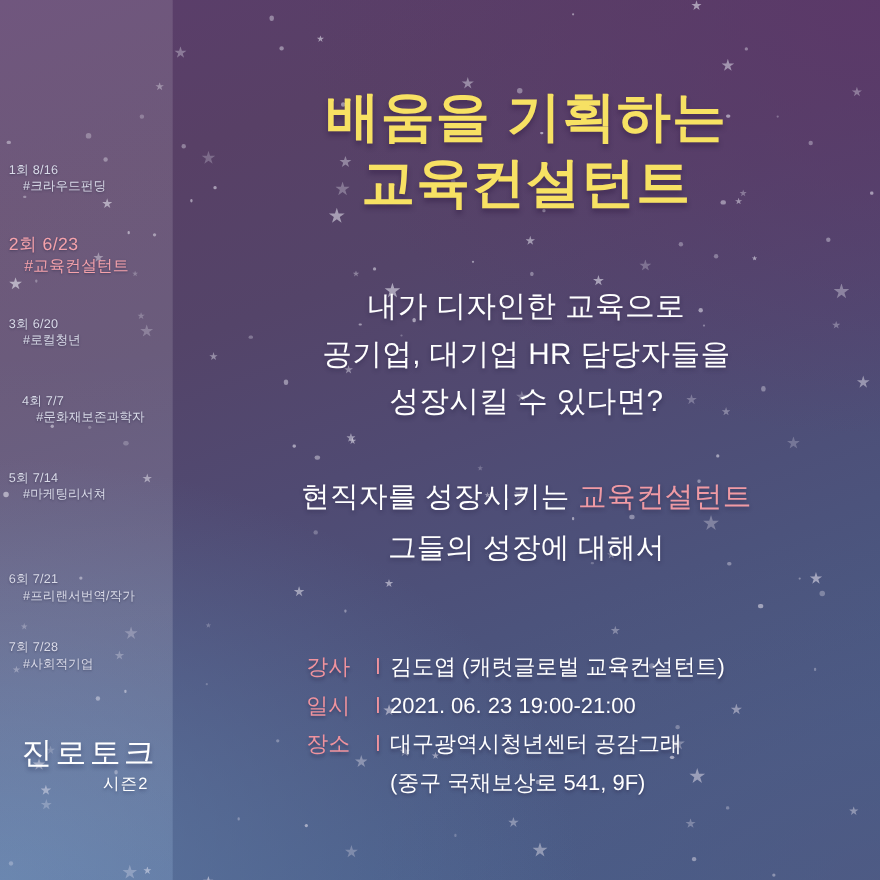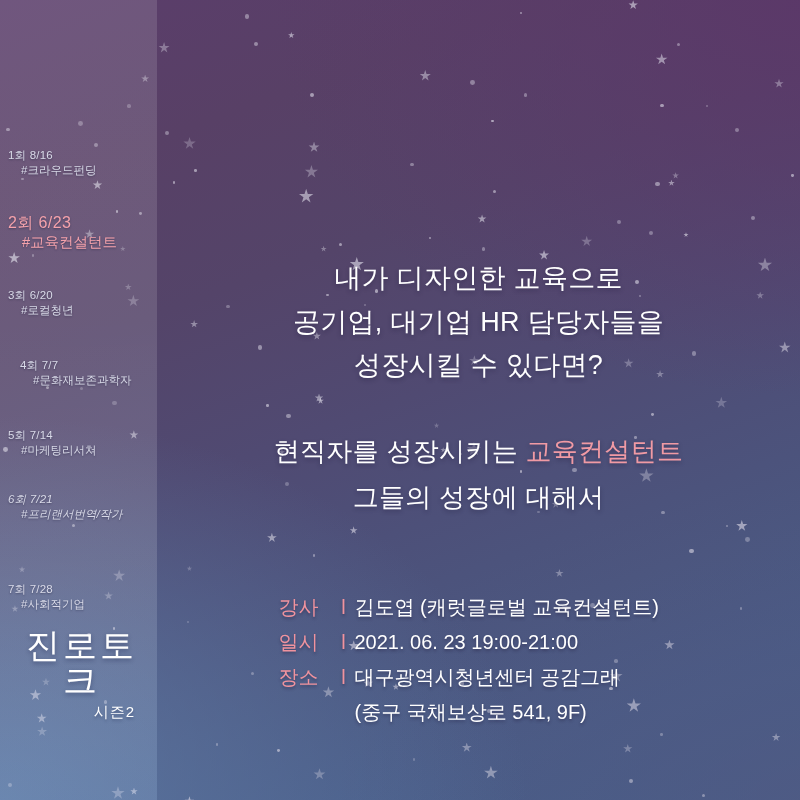--- a/index.html
+++ b/index.html
@@ -97,21 +97,21 @@
   .ep.active .ep-num { font-size:16px; letter-spacing:.4px; }
   .ep.active .ep-tag { font-size:14.5px; padding-left:14px; }
 
   #brand {
     position:absolute;
     left:0; right:6px;
     bottom:78px;
     text-align:center;
   }
   #brand .brand-main {
-    font-size:34px;
+    font-size:28px;
     color:#ffffff;
     letter-spacing:3px;
     text-shadow:0 2px 4px rgba(30,40,80,.45);
     line-height:1.05;
     padding-left:12px;
   }
   #brand .brand-sub {
     margin-top:4px;
     font-size:15px;
     color:#ffffff;
@@ -380,40 +380,44 @@
             <div class="ep-tag">#로컬청년</div>
           </div>
           <div class="ep" style="top: 358px; margin-left: 12px;">
             <div class="ep-num">4회 7/7</div>
             <div class="ep-tag">#문화재보존과학자</div>
           </div>
           <div class="ep" style="top: 428px;">
             <div class="ep-num">5회 7/14</div>
             <div class="ep-tag">#마케팅리서쳐</div>
           </div>
-          <div class="ep" style="top: 492px; font-style: italic;">
+          <div class="ep" style="top: 520px;">
             <div class="ep-num">6회 7/21</div>
             <div class="ep-tag">#프리랜서번역/작가</div>
           </div>
           <div class="ep" style="top: 582px;">
             <div class="ep-num">7회 7/28</div>
             <div class="ep-tag">#사회적기업</div>
           </div>
         </div>
 
       <div id="brand">
         <div class="brand-main">진로토크</div>
         <div class="brand-sub">시즌2</div>
       </div>
 
     </div>
   </aside>
 
   <section id="main">
 
+    <h1 id="title">
+      <span class="t-line">배움을 기획하는</span>
+      <span class="t-line">교육컨설턴트</span>
+    </h1>
 
     <div id="lead">
       <span class="l-line">내가 디자인한 교육으로</span>
       <span class="l-line">공기업, 대기업 HR 담당자들을</span>
       <span class="l-line">성장시킬 수 있다면?</span>
     </div>
 
     <div id="sub">
       <span class="s-line"><span>현직자를 성장시키는 </span><span class="accent-pink">교육컨설턴트</span></span>
       <span class="s-line">그들의 성장에 대해서</span>

